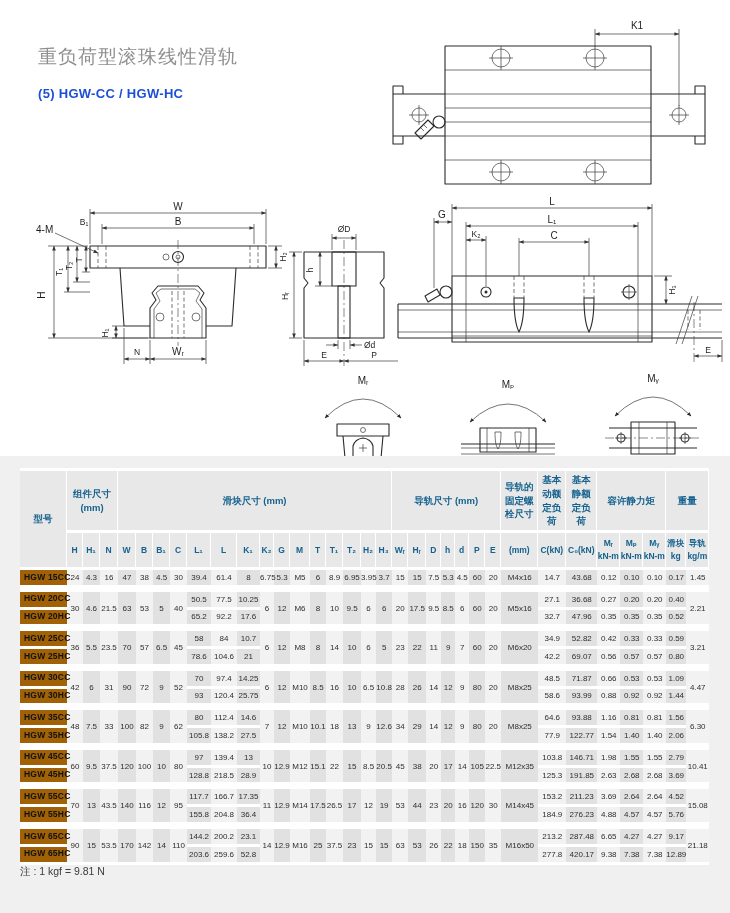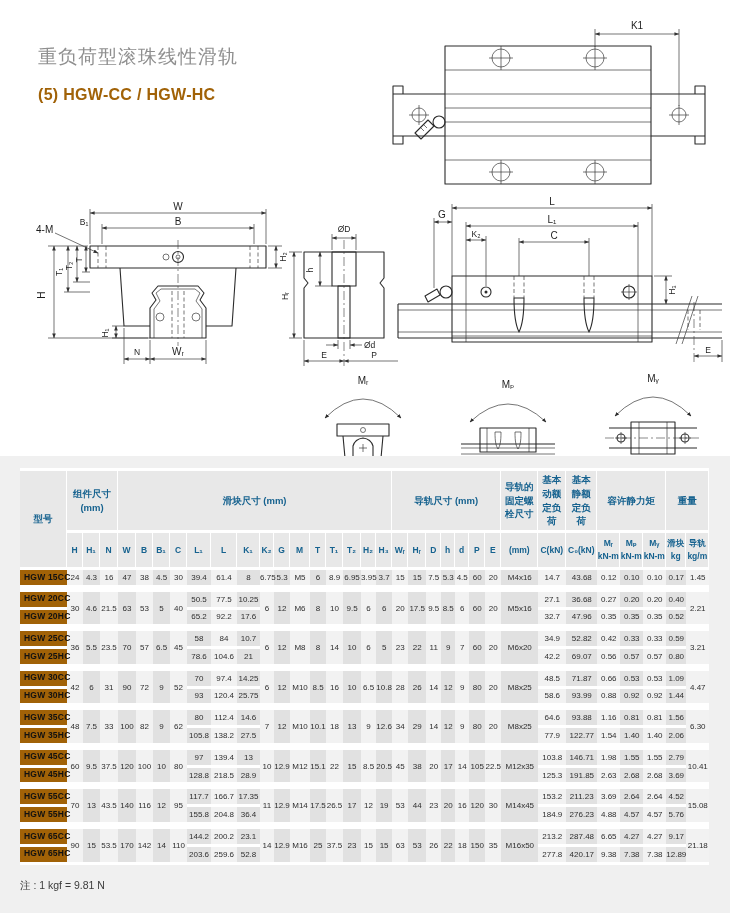--- a/index.html
+++ b/index.html
@@ -5,21 +5,21 @@
   html,body{margin:0;padding:0;}
   body{
     width:730px;height:913px;position:relative;overflow:hidden;
     background:#ffffff;
     font-family:"Liberation Sans","DejaVu Sans",sans-serif;
   }
   .page{position:absolute;inset:0;}
   
   .series-title{position:absolute;left:38px;top:12px;margin:0;font-size:24px;font-weight:700;color:#1273a8;letter-spacing:0.5px;}
   .series-subtitle{position:absolute;left:38px;top:44px;font-size:19px;color:#8f8f8f;letter-spacing:1px;}
-  .section-title{position:absolute;left:38px;top:86px;margin:0;font-size:16px;font-weight:700;color:#a16207;letter-spacing:0.3px;}
+  .section-title{position:absolute;left:38px;top:86px;margin:0;font-size:13px;font-weight:700;color:#1d4ed8;letter-spacing:0.3px;}
   
   svg{overflow:visible;}
   .dw{position:absolute;}
   .dw-top{left:383px;top:16px;}
   .dw-front{left:28px;top:196px;}
   .dw-rail{left:286px;top:208px;}
   .dw-side{left:394px;top:192px;}
   .dw-moments{left:293px;top:372px;}
   .ol{stroke:#2b2b2b;stroke-width:1.1;fill:none;stroke-linejoin:round;}
   .tl{stroke:#2b2b2b;stroke-width:0.65;fill:none;}
@@ -36,21 +36,21 @@
         border-right:1px solid #fff;padding:2px 2px;line-height:1.45;height:52px;}
   th.sh{background:#e8e8e8;color:#16628f;font-size:8.5px;font-weight:700;text-align:center;vertical-align:middle;
         border-right:1px solid #fff;padding:1px 0;height:34px;line-height:1.5;}
   th.sh .unit{font-weight:700;}
   td{font-size:8px;color:#2e2e2e;text-align:center;vertical-align:middle;padding:2.5px 0;line-height:1.15;white-space:nowrap;}
   td.m{background:#a16207;}
   td.a{background:#f2f2f2;}
   td.b{background:#e1e1e1;}
   td.model{font-weight:700;color:#111;font-size:8.5px;text-align:left;padding-left:4px;letter-spacing:0.2px;}
   tr.gaprow td{height:1px;background:transparent;padding:0;border:none;}
-  .note{margin-top:14px;font-size:10.5px;color:#3c3c3c;}
+  .note{margin-top:0;font-size:10.5px;color:#3c3c3c;}
 </style>
 </head>
 <body>
 
 <div class="page">
 
   <div class="series-subtitle">重负荷型滚珠线性滑轨</div>
   <h2 class="section-title">(5) HGW-CC / HGW-HC</h2>
 
   <svg class="dw dw-top" width="335" height="178" viewBox="0 0 335 178">

